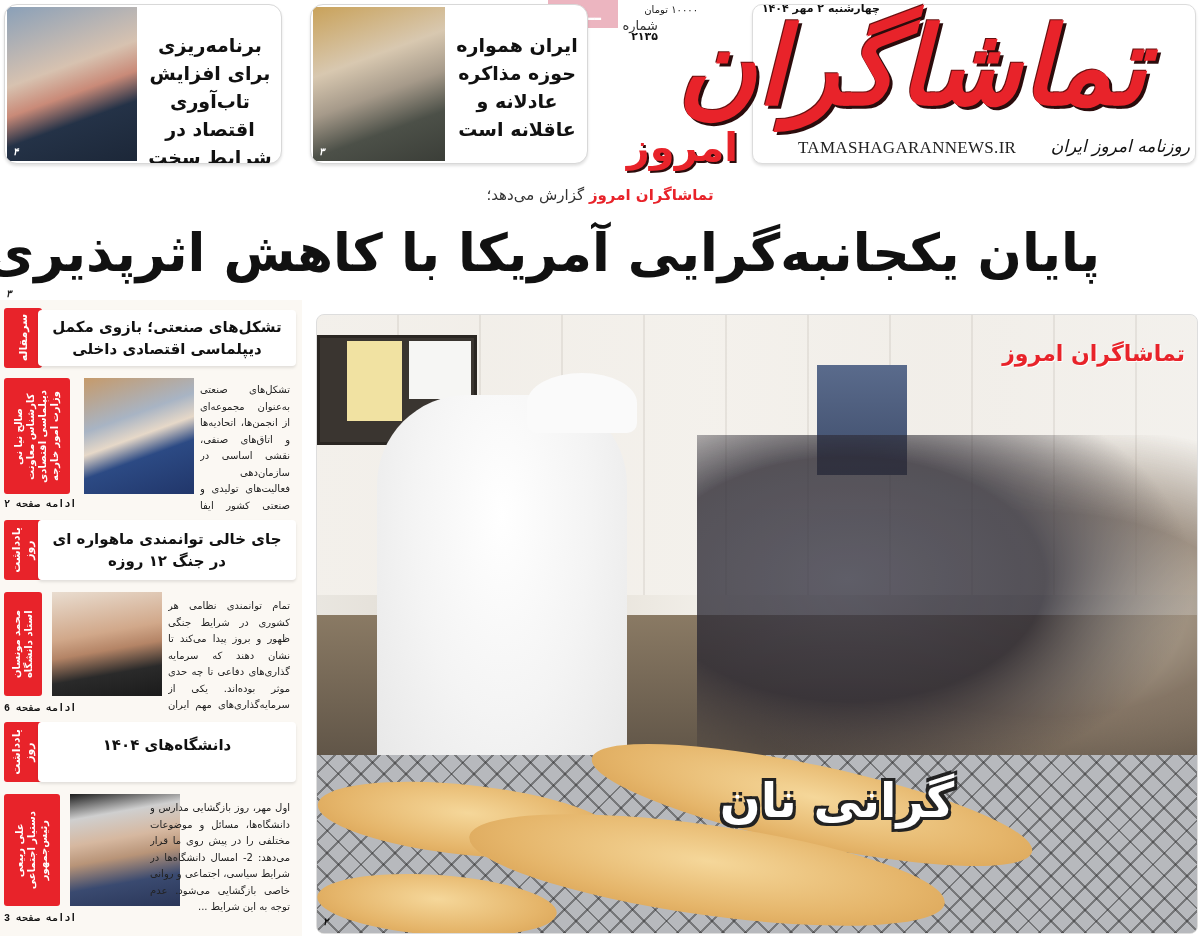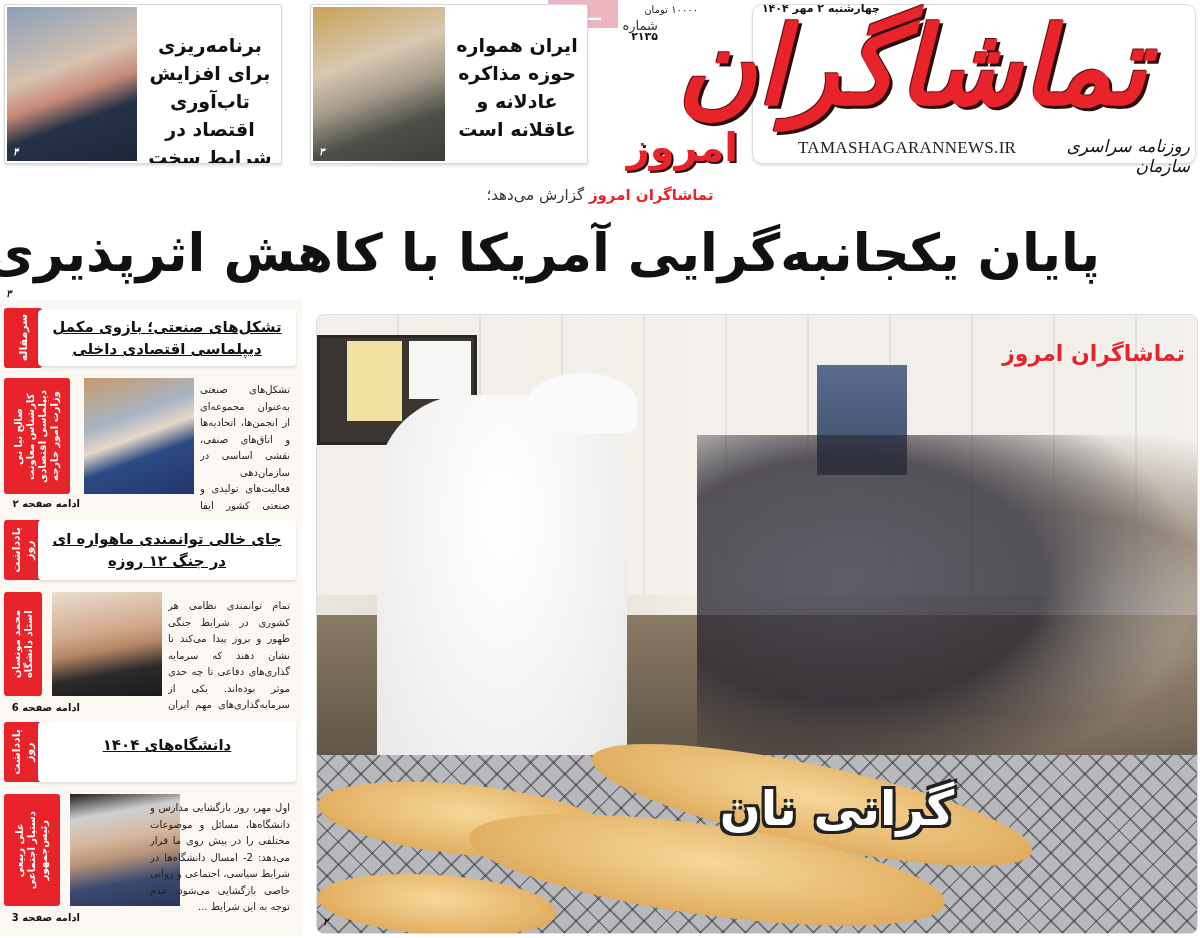--- a/index.html
+++ b/index.html
@@ -52,21 +52,21 @@
   }
   .pink-tag {
     position: absolute; left: 548px; top: 0px; width: 70px; height: 28px;
     background: rgba(220,120,140,0.55); color: #fff; font-weight: bold; font-size: 18px;
     line-height: 28px; text-align: center;
   }
 
   
   .teaser {
     position: absolute; top: 4px; height: 160px; background: #fff;
-    border: 1px solid #d8d8d8; border-radius: 2px; box-shadow: 0 2px 3px rgba(0,0,0,0.12);
+    border: 1px solid #d8d8d8; border-radius: 13px; box-shadow: 0 2px 3px rgba(0,0,0,0.12);
     overflow: hidden;
   }
   .teaser .photo { position: absolute; top: 2px; bottom: 2px; }
   .teaser .t-title {
     position: absolute; top: 26px; font-weight: bold; font-size: 19px; line-height: 28px;
     text-align: center; color: #111;
   }
   .teaser .page-num {
     position: absolute; left: 8px; bottom: 6px; font-size: 10px; font-style: italic;
     font-weight: bold; color: #fff; direction: ltr;
@@ -137,37 +137,36 @@
   }
   .photo-overline-brand {
     position: absolute; right: 12px; top: 22px; height: 34px;
     font-weight: bold; font-size: 22px; line-height: 34px; color: #e8232a;
     text-shadow: 1px 1px 0 #fff;
   }
   .photo-title {
     position: absolute; left: 290px; top: 455px; width: 460px;
     font-weight: bold; font-size: 48px; line-height: 60px; color: #fff; text-align: center;
     text-shadow: -3px -3px 0 #222, 3px -3px 0 #222, -3px 3px 0 #222, 3px 3px 0 #222;
-    margin-top: 8px;
   }
   .photo-page {
     position: absolute; left: 6px; bottom: 6px; font-size: 10px; font-weight: bold;
     font-style: italic; color: #111;
   }
 
   
   .leftcol-page { position: absolute; left: 6px; top: 288px; font-size: 10px; font-weight: bold; font-style: italic; color:#222; }
   .col-bg { position: absolute; left: 0; top: 300px; width: 302px; height: 636px; background: #fbf8f3; }
   .art-head {
     position: absolute; left: 38px; width: 258px; background: #fff;
     box-shadow: 0 2px 3px rgba(0,0,0,0.10); border-radius: 4px;
   }
   .art-head .ah-title {
     position: absolute; left: 8px; right: 8px; font-weight: bold; font-size: 15px;
-    line-height: 22px; color: #111; text-align: center; text-decoration: underline;
+    line-height: 22px; color: #111; text-align: center;
   }
   .red-tab {
     position: absolute; left: 4px; width: 38px; background: #e8232a; border-radius: 3px;
     color: #fff; display: flex; align-items: center; justify-content: center;
   }
   .red-tab span {
     writing-mode: vertical-rl; transform: rotate(180deg); font-weight: bold; font-size: 11px;
     line-height: 13px; text-align: center; white-space: pre-line;
   }
   .author-tab {
@@ -176,31 +175,31 @@
   }
   .author-tab span {
     writing-mode: vertical-rl; transform: rotate(180deg); font-weight: bold; font-size: 10px;
     line-height: 12px; text-align: center; white-space: pre-line;
   }
   .author-photo { position: absolute; }
   .body-text {
     position: absolute; font-size: 10px; line-height: 16.5px; color: #222; text-align: justify;
   }
   .cont {
-    position: absolute; font-size: 10px; font-weight: bold; color: #111; text-align: right;
+    position: absolute; font-size: 10px; font-weight: bold; color: #111; text-align: left; font-family: Liberation Mono, monospace;
   }
 </style>
 </head>
 <body>
 
 <div class="masthead"></div>
 <div class="logo-word">تماشاگران</div>
 <div class="logo-emrooz">امروز</div>
 <div class="site-url">TAMASHAGARANNEWS.IR</div>
-<div class="tagline">روزنامه سراسری سازمان</div>
+<div class="tagline">روزنامه امروز ایران</div>
 <div class="issue-date">چهارشنبه ۲ مهر ۱۴۰۴</div>
 <div class="issue-price">۱۰۰۰۰ تومان</div>
 <div class="issue-no-label">شماره</div>
 <div class="issue-no">۲۱۳۵</div>
 <div class="pink-tag">ـــار</div>
 
 <div class="teaser t2">
   <div class="photo"></div>
   <div class="t-title">ایران همواره حوزه مذاکره عادلانه و عاقلانه است</div>
   <div class="page-num">۳</div>

